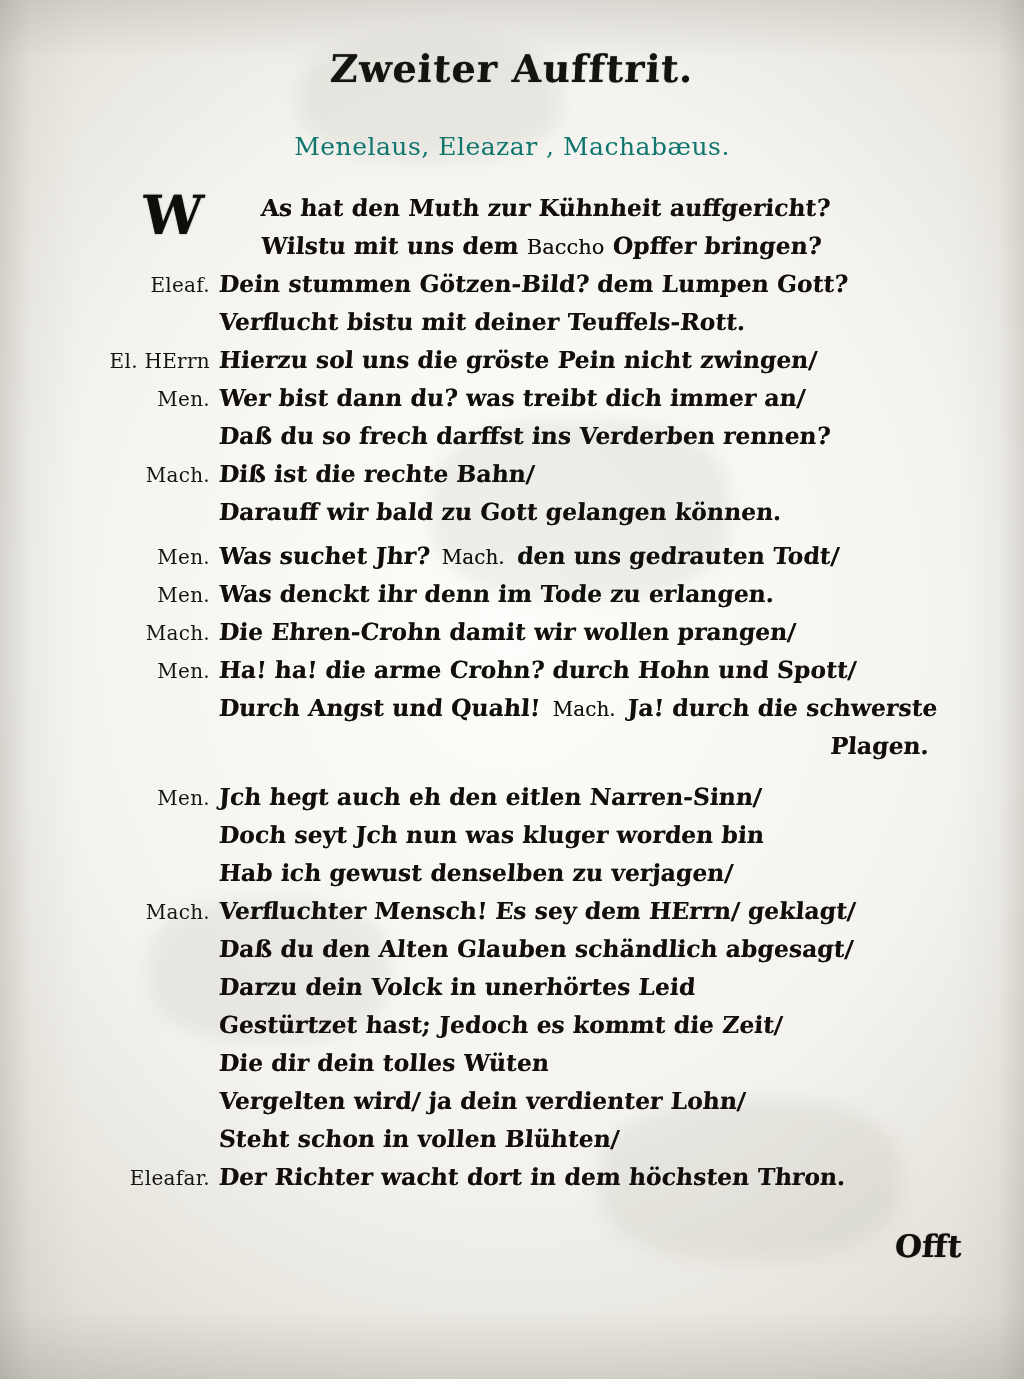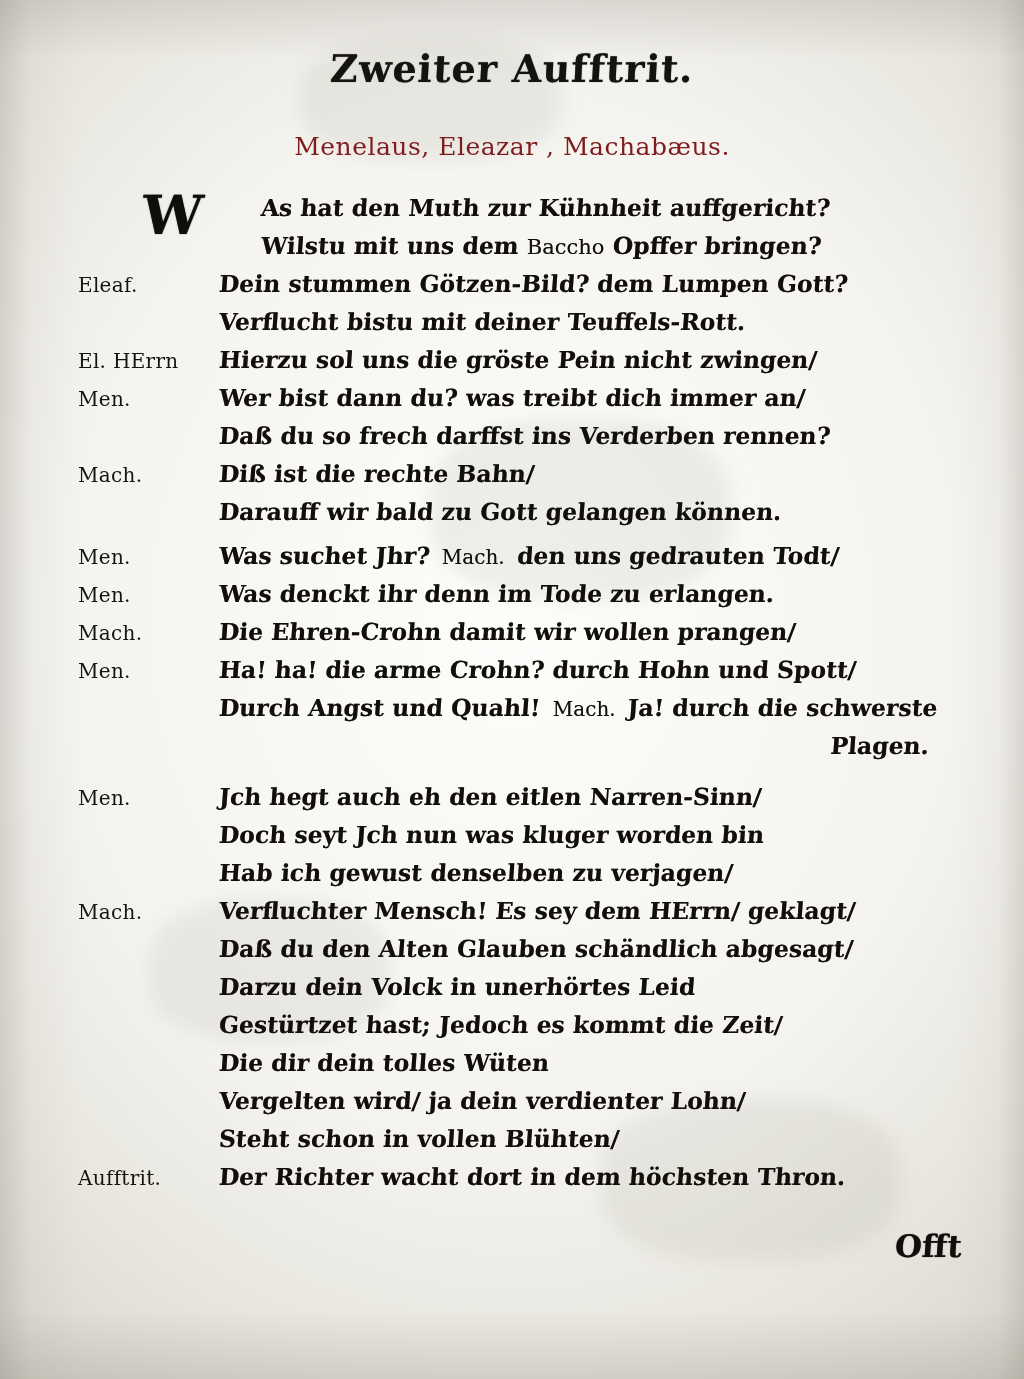--- a/index.html
+++ b/index.html
@@ -63,41 +63,41 @@
     transform: skewX(-3deg);
     text-shadow: 0 0 1px rgba(0,0,0,0.55);
   }
   .scene-characters {
     position: absolute;
     left: 0; right: 0;
     top: 132px;
     text-align: center;
     font-family: "DejaVu Serif", serif;
     font-size: 25px;
-    color: #7f1d1d;
+    color: #0f766e;
     letter-spacing: 0.5px;
   }
 
   
   .verse-block {
     position: absolute;
     left: 78px;
     top: 196px;
     width: 880px;
   }
   .line {
     display: flex;
     align-items: baseline;
     min-height: 37px;
     margin-bottom: 1px;
   }
   .speaker {
     width: 132px;
     flex: 0 0 132px;
-    text-align: left;
+    text-align: right;
     padding-right: 8px;
     font-family: "DejaVu Serif", serif;
     font-size: 20px;
     color: #16140f;
     letter-spacing: 0.3px;
     white-space: nowrap;
   }
   .text {
     flex: 1 1 auto;
     font-family: "DejaVu Serif", serif;
@@ -301,21 +301,21 @@
       <div class="speaker"></div>
       <div class="text">Vergelten wird/ ja dein verdienter Lohn/</div>
     </div>
 
     <div class="line">
       <div class="speaker"></div>
       <div class="text">Steht schon in vollen Blühten/</div>
     </div>
 
     <div class="line">
-      <div class="speaker">Aufftrit.</div>
+      <div class="speaker">Eleafar.</div>
       <div class="text">Der Richter wacht dort in dem höchsten Thron.</div>
     </div>
 
   </div>
 
   <div class="catchword">Offt</div>
 
 </div>
 
 </body></html>

